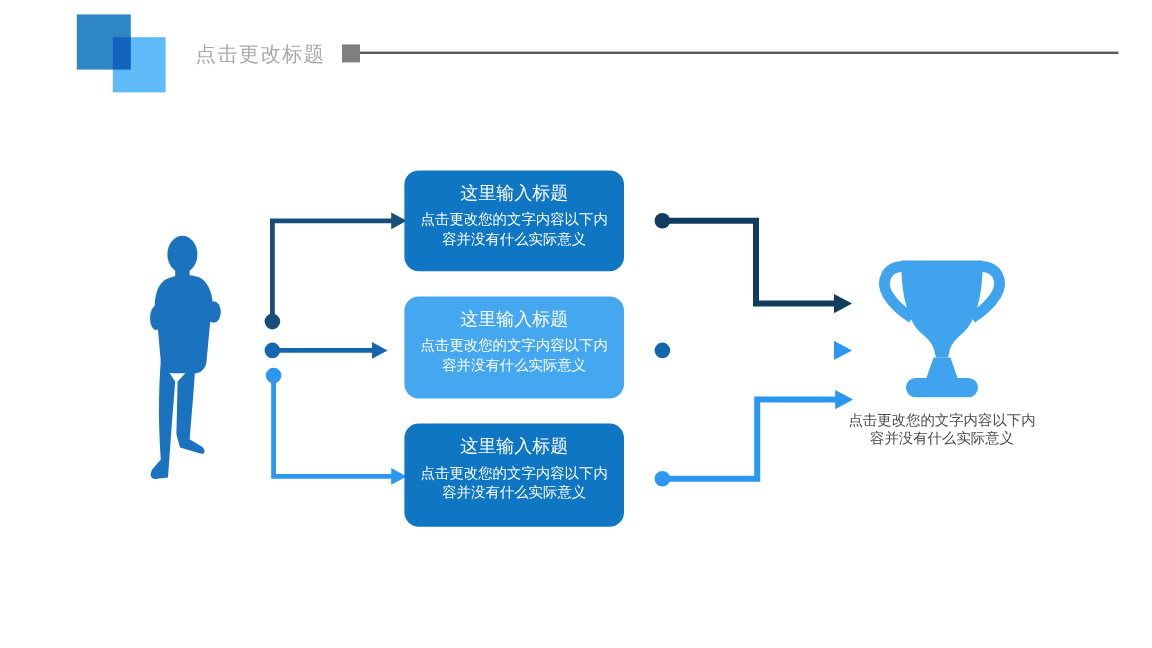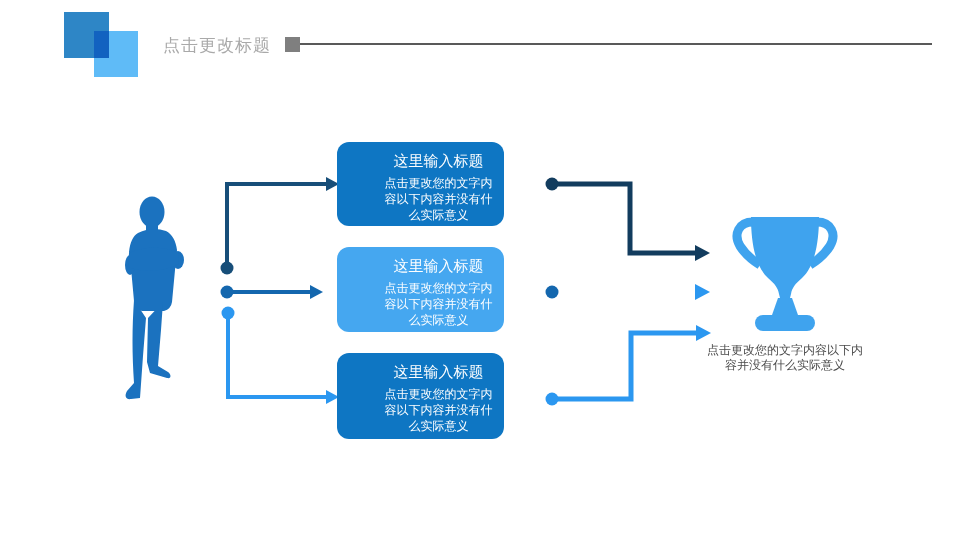--- a/index.html
+++ b/index.html
@@ -10,21 +10,21 @@
   .abs{position:absolute;}
   
   .logo-dark{left:64px;top:12px;width:45px;height:46px;}
   .logo-light{left:94px;top:31px;width:44px;height:46px;mix-blend-mode:multiply;}
   .slide-title{left:163px;top:34px;font-size:17px;letter-spacing:1px;white-space:nowrap;text-align:right;}
   .header-marker{left:285px;top:37px;width:15px;height:15px;}
   .header-rule{left:300px;top:43px;width:632px;height:2px;}
   
   .diagram-svg{left:0;top:0;width:960px;height:540px;}
   
-  .box{left:337px;width:167px;border-radius:12px;color:#ffffff;text-align:center;box-sizing:border-box;padding-left:36px;}
+  .box{left:337px;width:183px;border-radius:12px;color:#ffffff;text-align:center;box-sizing:border-box;}
   .box1{top:142px;height:84px;}
   .box2{top:247px;height:85px;}
   .box3{top:353px;height:86px;}
   .box-title{font-size:15px;margin-top:10px;}
   .box-body{font-size:12px;line-height:1.33;padding:0 11px;margin-top:5px;}
   
   .trophy-caption{left:704px;top:343px;width:162px;font-size:12px;line-height:15px;text-align:center;}
 </style>
 </head>
 <body>

